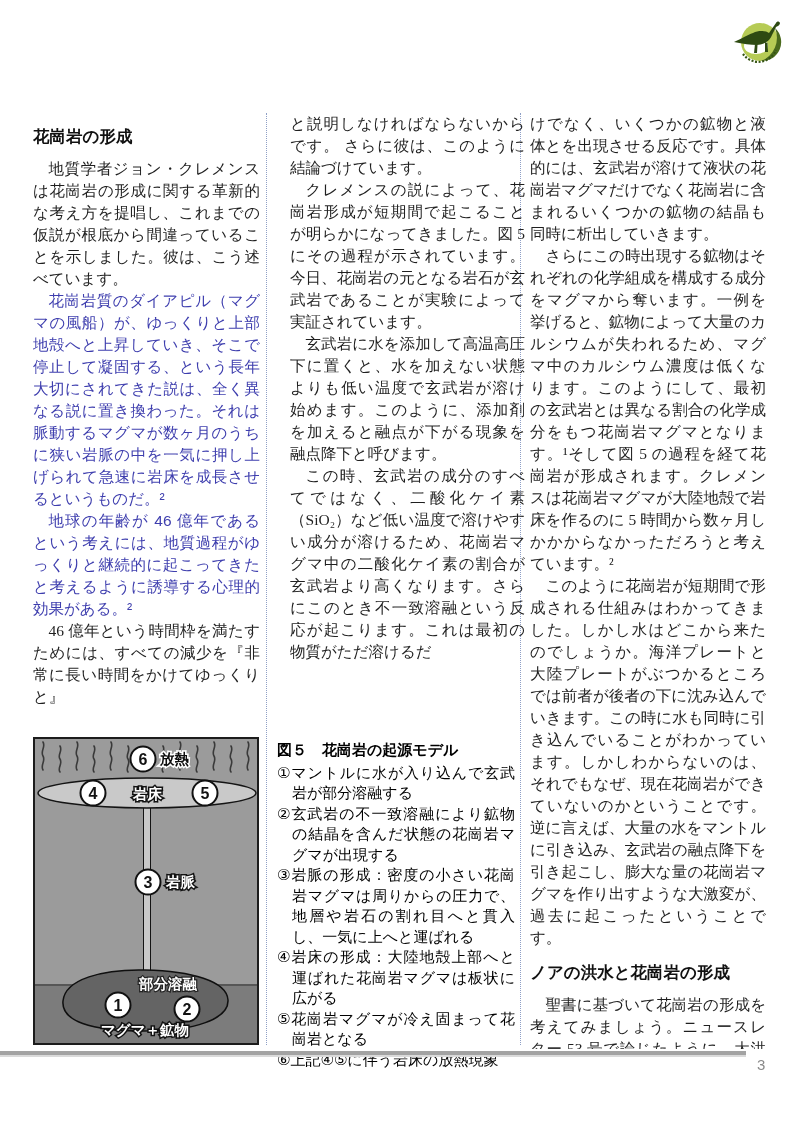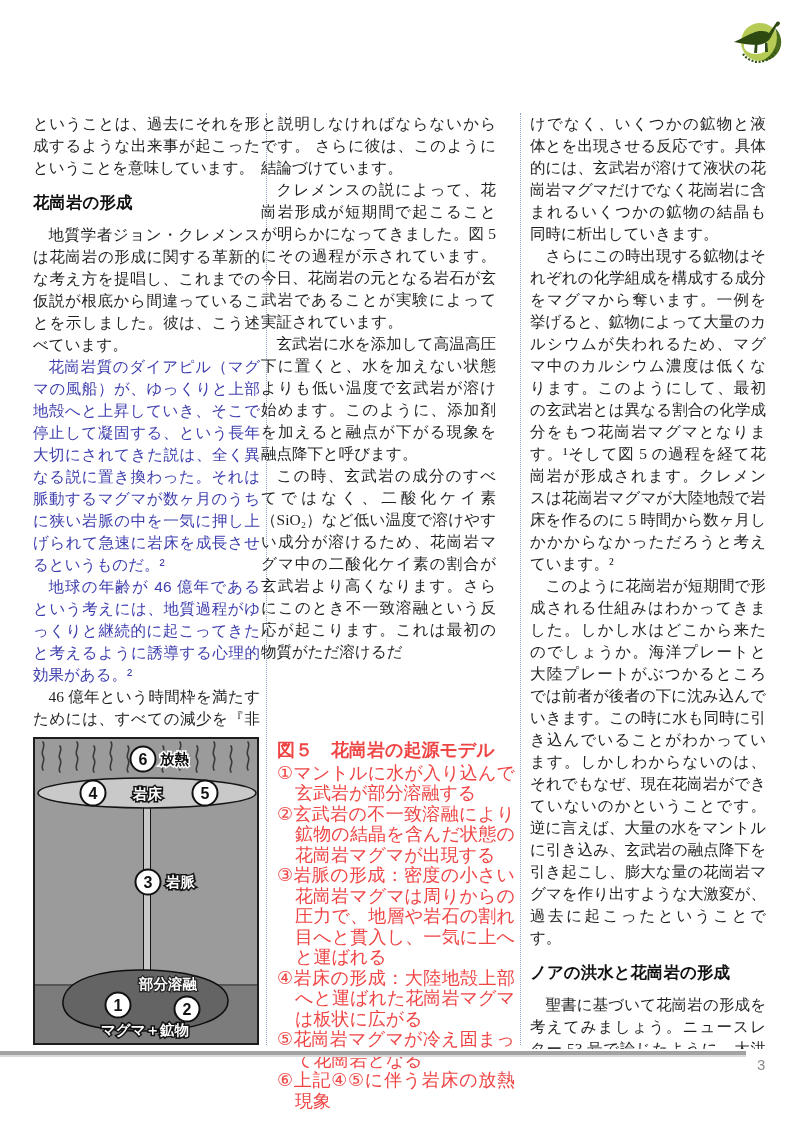--- a/index.html
+++ b/index.html
@@ -1,32 +1,32 @@
 <!DOCTYPE html>
 <html lang="ja"><head>
 <meta charset="utf-8">
 <style>
   html,body{margin:0;padding:0;background:#ffffff;}
   .page{position:relative;width:794px;height:1123px;background:#ffffff;overflow:hidden;
         font-family:"Liberation Serif","DejaVu Serif",serif;color:#1f1f1f;}
   .col{position:absolute;top:113px;text-align:justify;font-size:15.5px;line-height:22px;overflow:hidden;}
   .col-left{left:33px;width:227px;height:620px;}
-  .col-mid{left:261px;width:235px;height:620px;}
+  .col-mid{left:290px;width:235px;height:620px;}
   .col-right{left:530px;width:236px;height:936px;}
   .col p{margin:0;text-indent:1em;}
   .col p.noindent{text-indent:0;}
   .col p.halfindent{text-indent:0.4em;}
   .quote{color:#3e3eae;font-family:"Liberation Sans","DejaVu Sans",sans-serif;}
   .sec-heading{font-family:"Liberation Sans","DejaVu Sans",sans-serif;font-weight:bold;
         font-size:16.5px;margin:12px 0 11px;color:#111;text-indent:0;line-height:22px;}
   .sep{position:absolute;top:113px;height:932px;width:0;border-left:1px dotted #8e9fc6;}
   .sep1{left:266px;} .sep2{left:520px;}
   .figure-svg{position:absolute;left:33px;top:737px;}
-  .caption{position:absolute;left:277px;top:740px;width:238px;color:#ef4444;
-        font-family:"Liberation Sans","DejaVu Sans",sans-serif;font-size:18px;line-height:20.5px;text-align:justify;}
+  .caption{position:absolute;left:277px;top:740px;width:238px;color:#000000;
+        font-family:"Liberation Sans","DejaVu Sans",sans-serif;font-size:15px;line-height:20.5px;text-align:justify;}
   .caption .cap-title{font-weight:bold;margin:0 0 2px 0;}
   .caption .cap-item{padding-left:1em;text-indent:-1em;margin:0;}
   .footer-bar{position:absolute;left:0;top:1051px;width:746px;height:4px;background:#a3a3a3;border-bottom:2px solid #dadada;}
   .page-num{position:absolute;left:757px;top:1056px;font-family:"Liberation Sans","DejaVu Sans",sans-serif;
         font-size:15px;color:#8a8a8a;}
   .logo{position:absolute;left:733px;top:19px;}
   .dia-label{font-family:"Liberation Sans","DejaVu Sans",sans-serif;font-weight:bold;}
 </style>
 </head>
 <body>
@@ -40,21 +40,20 @@
     <path d="M1,23 C10,19 14,16 20,14 C26,11 33,12 36,14 L43,4 C44,2 46,2 47,4 C47,6 45,7 43,8 L39,16 C37,22 30,26 24,26 C18,26 10,25 1,23 Z" fill="#2e4a12"></path>
     <path d="M22,25 l-1,9 l3,0 l0.5,-8 Z" fill="#2e4a12"></path>
     <path d="M32,23 l0,10 l3,0 l-0.5,-9 Z" fill="#2e4a12"></path>
     <path d="M10,35 A19,19 0 0 0 43,31" fill="none" stroke="#355414" stroke-width="2.2" stroke-dasharray="2,1.6"></path>
   </svg>
 
   <div class="sep sep1"></div>
   <div class="sep sep2"></div>
 
   <div class="col col-left">
-    <p class="noindent">ということは、過去にそれを形成するような出来事が起こったということを意味しています。</p>
     <div class="sec-heading">花崗岩の形成</div>
     <p>地質学者ジョン・クレメンスは花崗岩の形成に関する革新的な考え方を提唱し、これまでの仮説が根底から間違っていることを示しました。彼は、こう述べています。</p>
     <p class="quote">花崗岩質のダイアピル（マグマの風船）が、ゆっくりと上部地殻へと上昇していき、そこで停止して凝固する、という長年大切にされてきた説は、全く異なる説に置き換わった。それは脈動するマグマが数ヶ月のうちに狭い岩脈の中を一気に押し上げられて急速に岩床を成長させるというものだ。²</p>
     <p class="quote">地球の年齢が 46 億年であるという考えには、地質過程がゆっくりと継続的に起こってきたと考えるように誘導する心理的効果がある。²</p>
     <p>46 億年という時間枠を満たすためには、すべての減少を『非常に長い時間をかけてゆっくりと』</p>
   </div>
 
   <div class="col col-mid">
     <p class="noindent">と説明しなければならないからです。 さらに彼は、このように結論づけています。</p>
     <p>クレメンスの説によって、花崗岩形成が短期間で起こることが明らかになってきました。図 5 にその過程が示されています。今日、花崗岩の元となる岩石が玄武岩であることが実験によって実証されています。</p>

